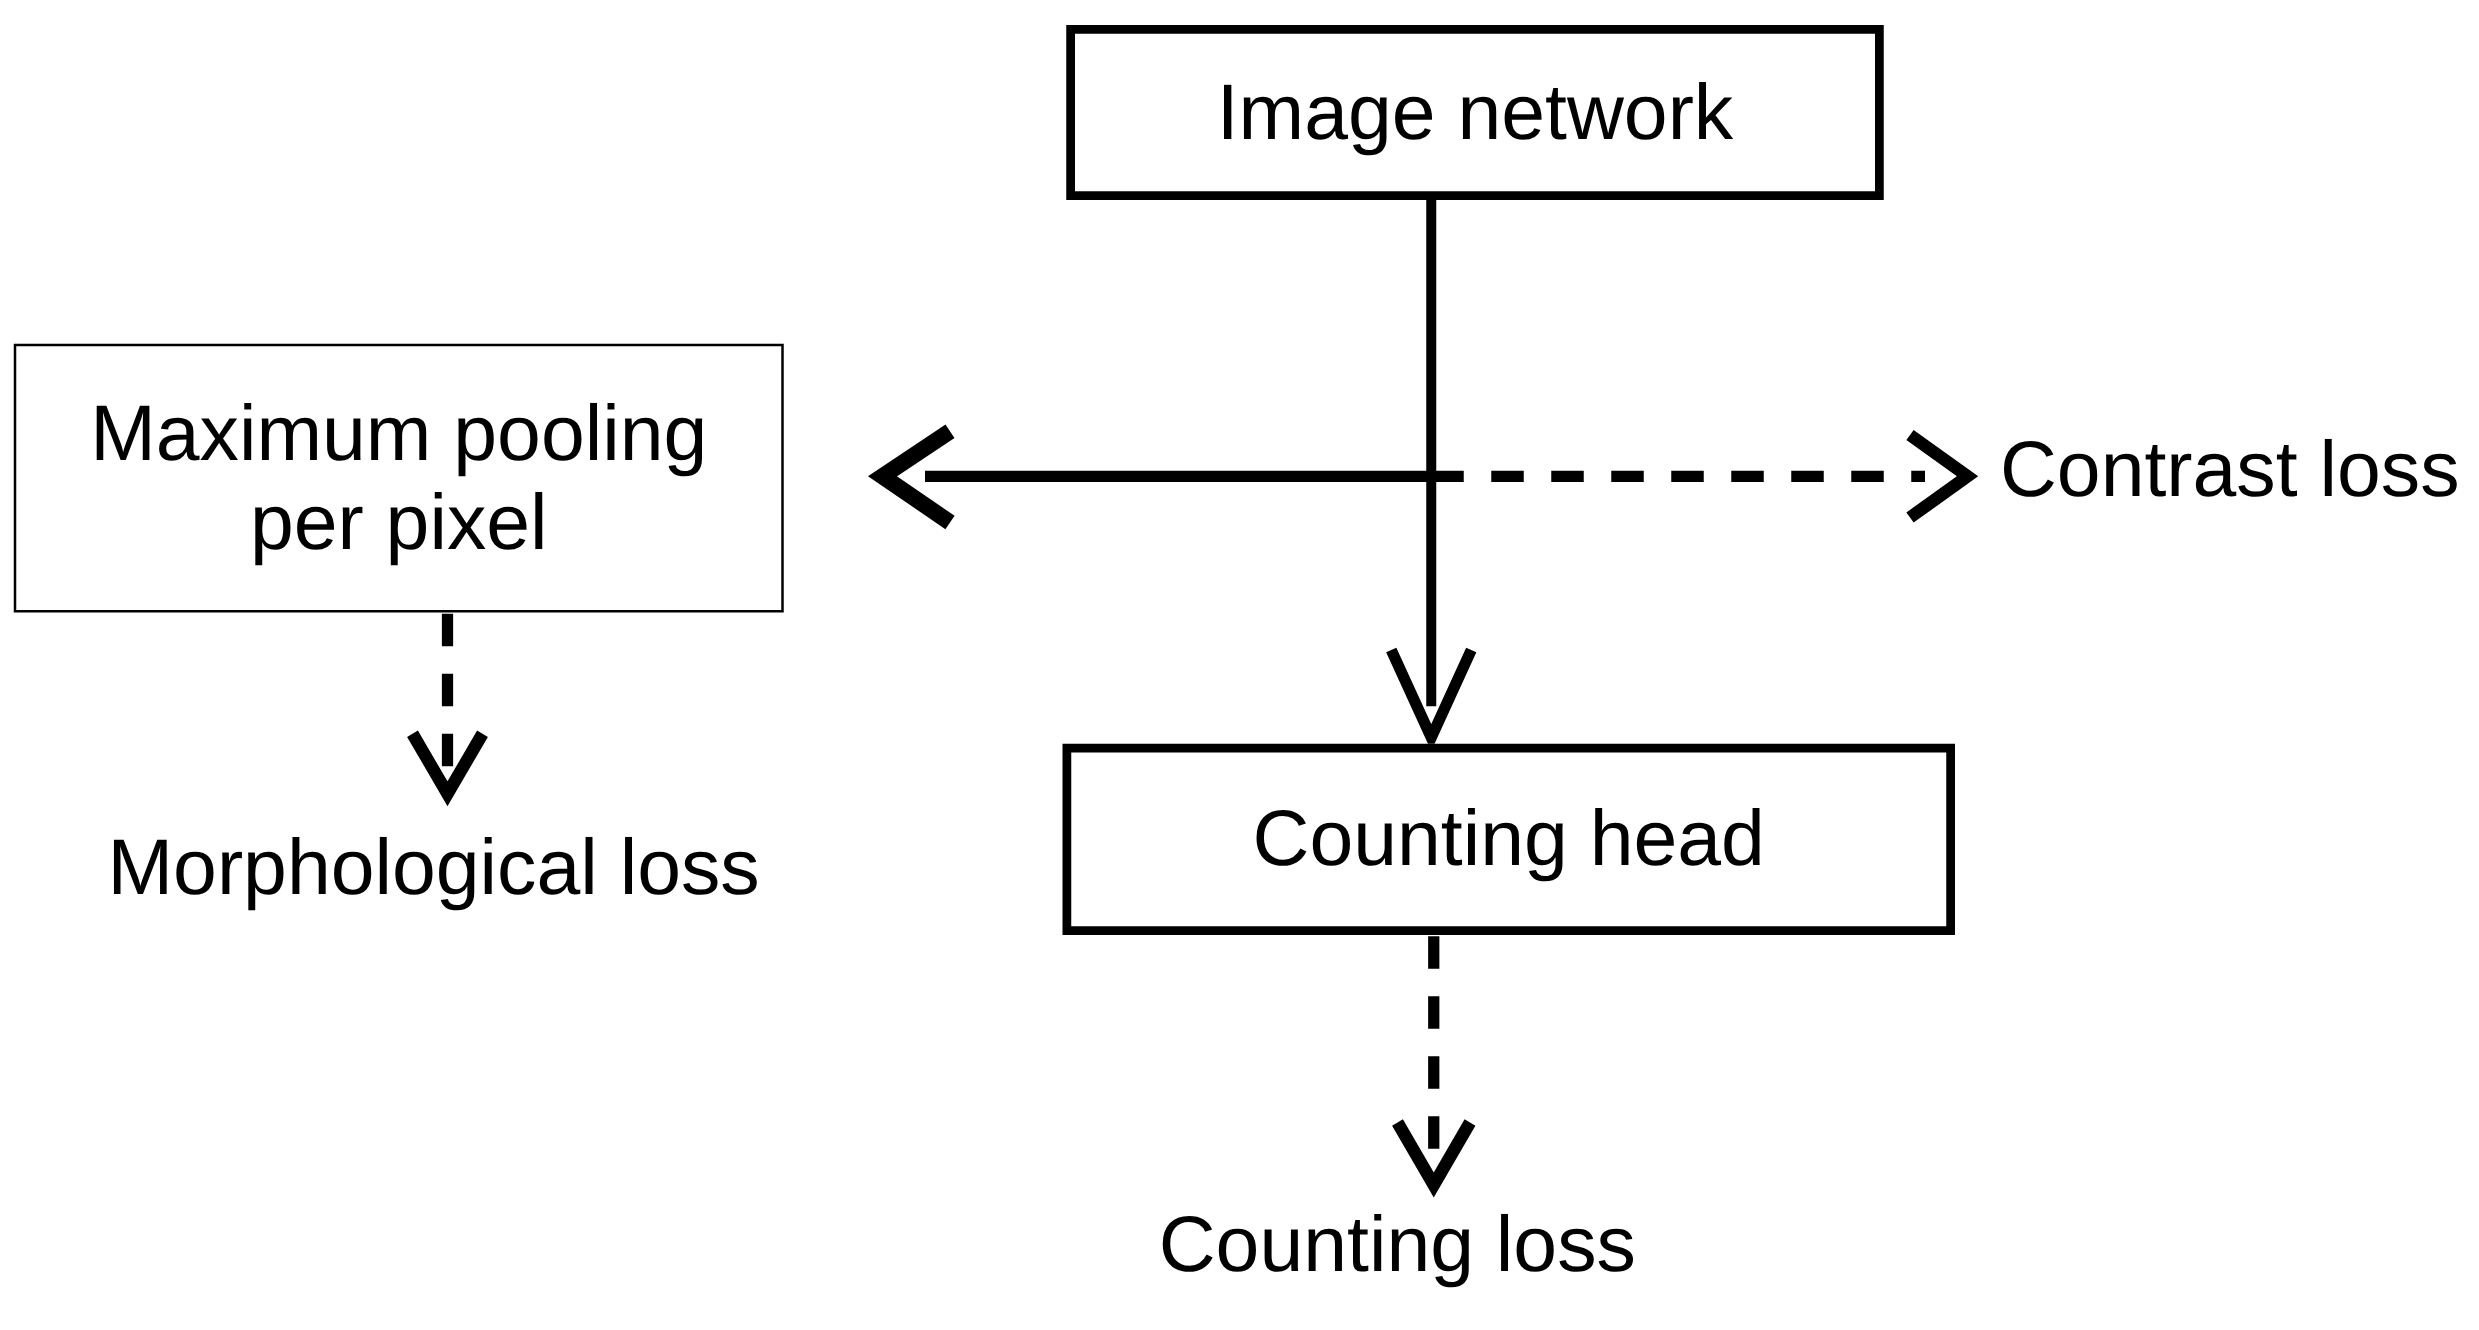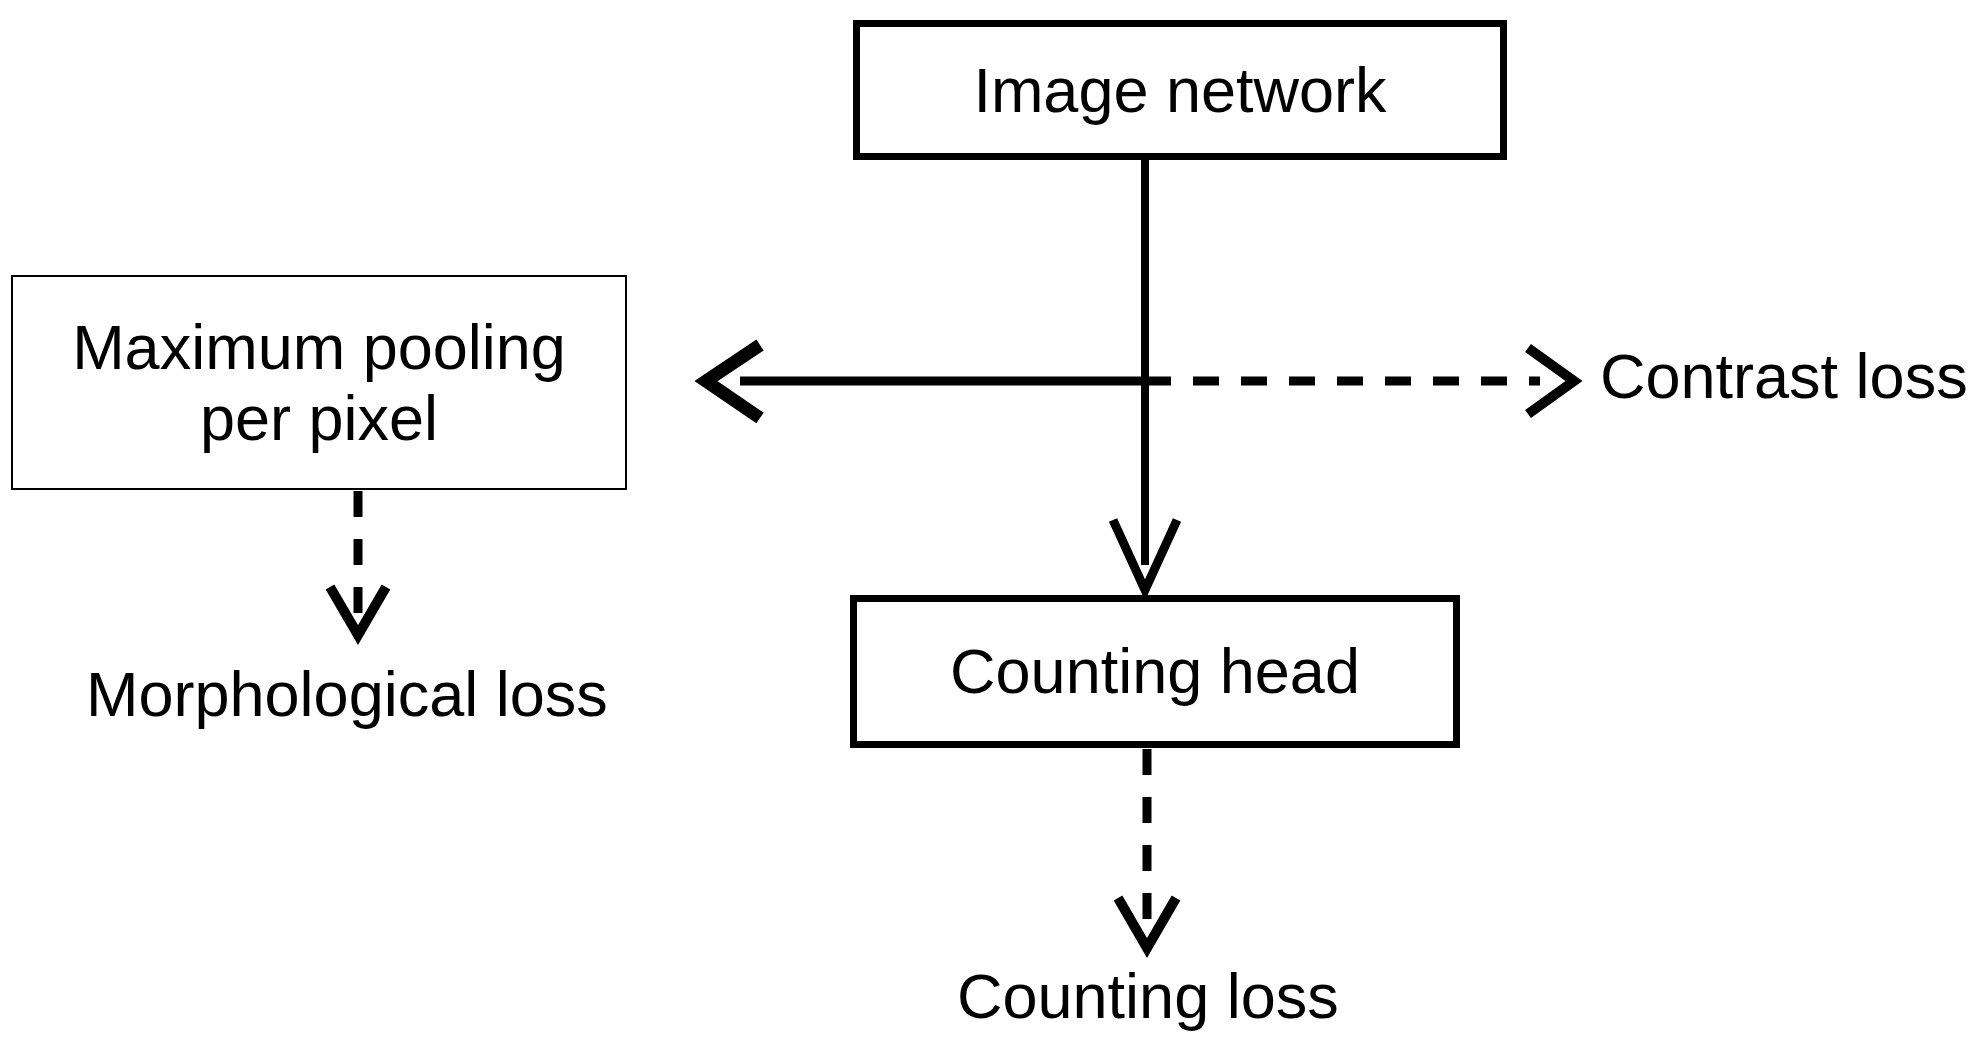--- a/index.html
+++ b/index.html
@@ -58,37 +58,37 @@
   #node-max-pooling {
     left: 11px;
     top: 275px;
     width: 616px;
     height: 215px;
     font-size: 63px;
   }
   #node-counting-head {
     left: 813px;
     top: 595px;
-    width: 610px;
+    width: 714px;
     height: 153px;
     font-size: 63px;
   }
   
   #label-contrast-loss {
     left: 1600px;
     top: 342px;
     font-size: 63px;
   }
   #label-morphological-loss {
     left: 86px;
     top: 660px;
     font-size: 63px;
   }
   #label-counting-loss {
-    left: 957px;
+    left: 927px;
     top: 962px;
     font-size: 63px;
   }
   
   #connectors {
     position: absolute;
     left: 0;
     top: 0;
     width: 1983px;
     height: 1064px;

